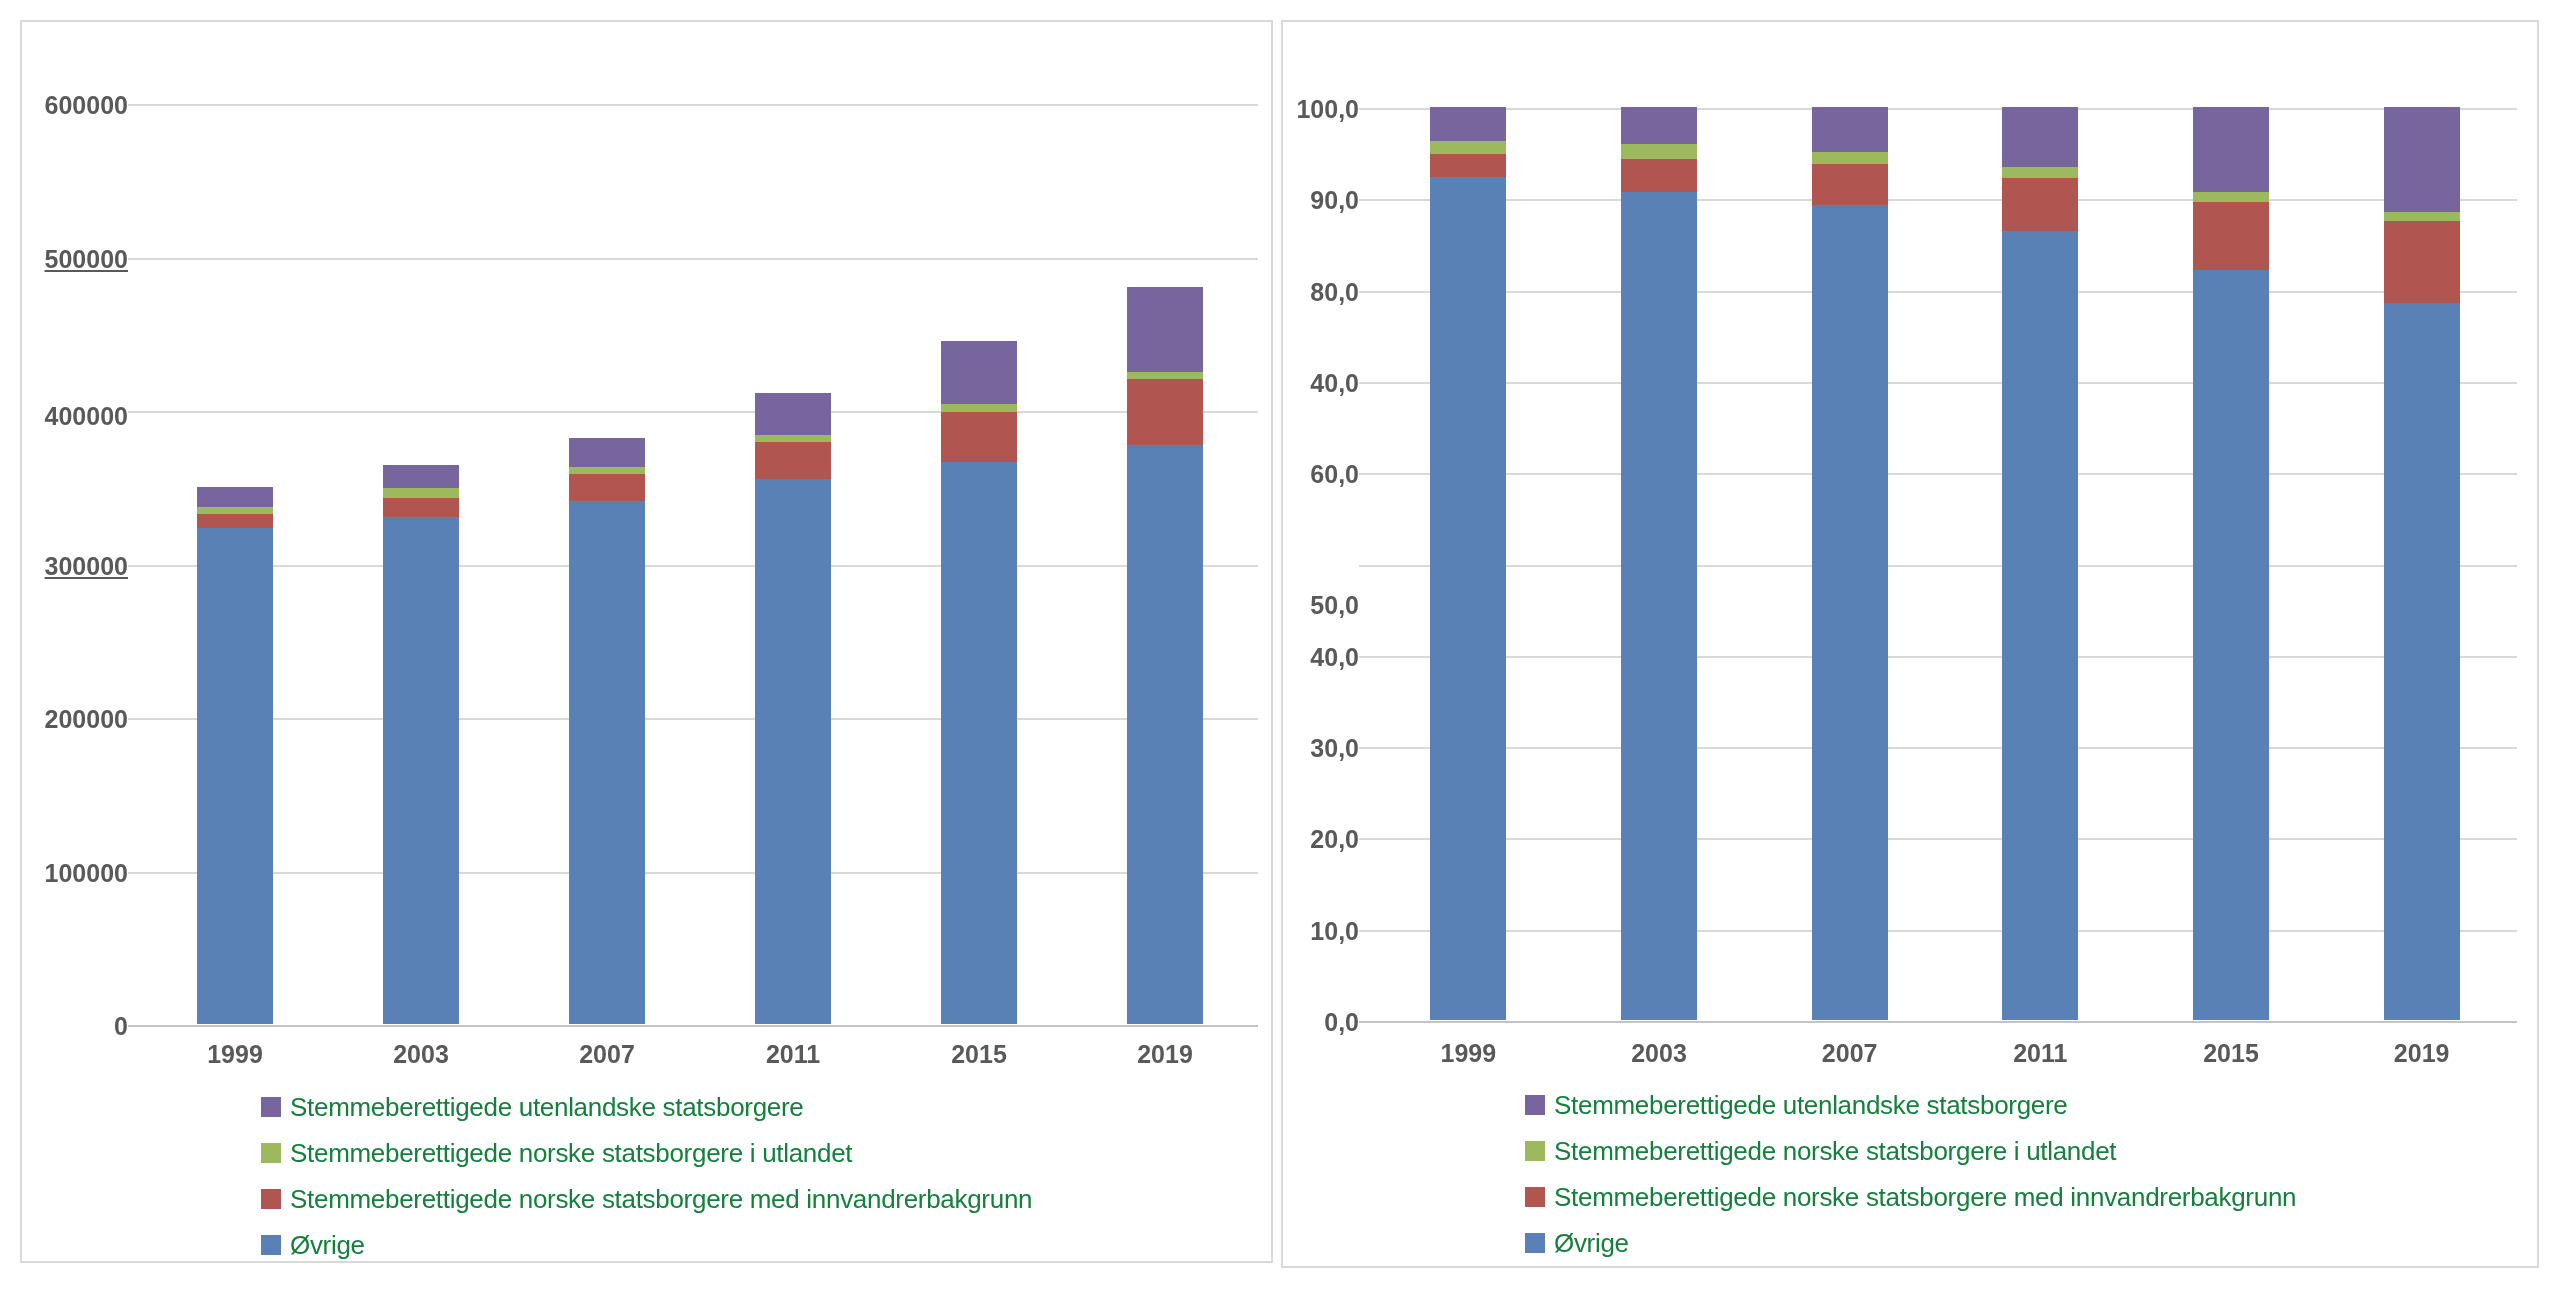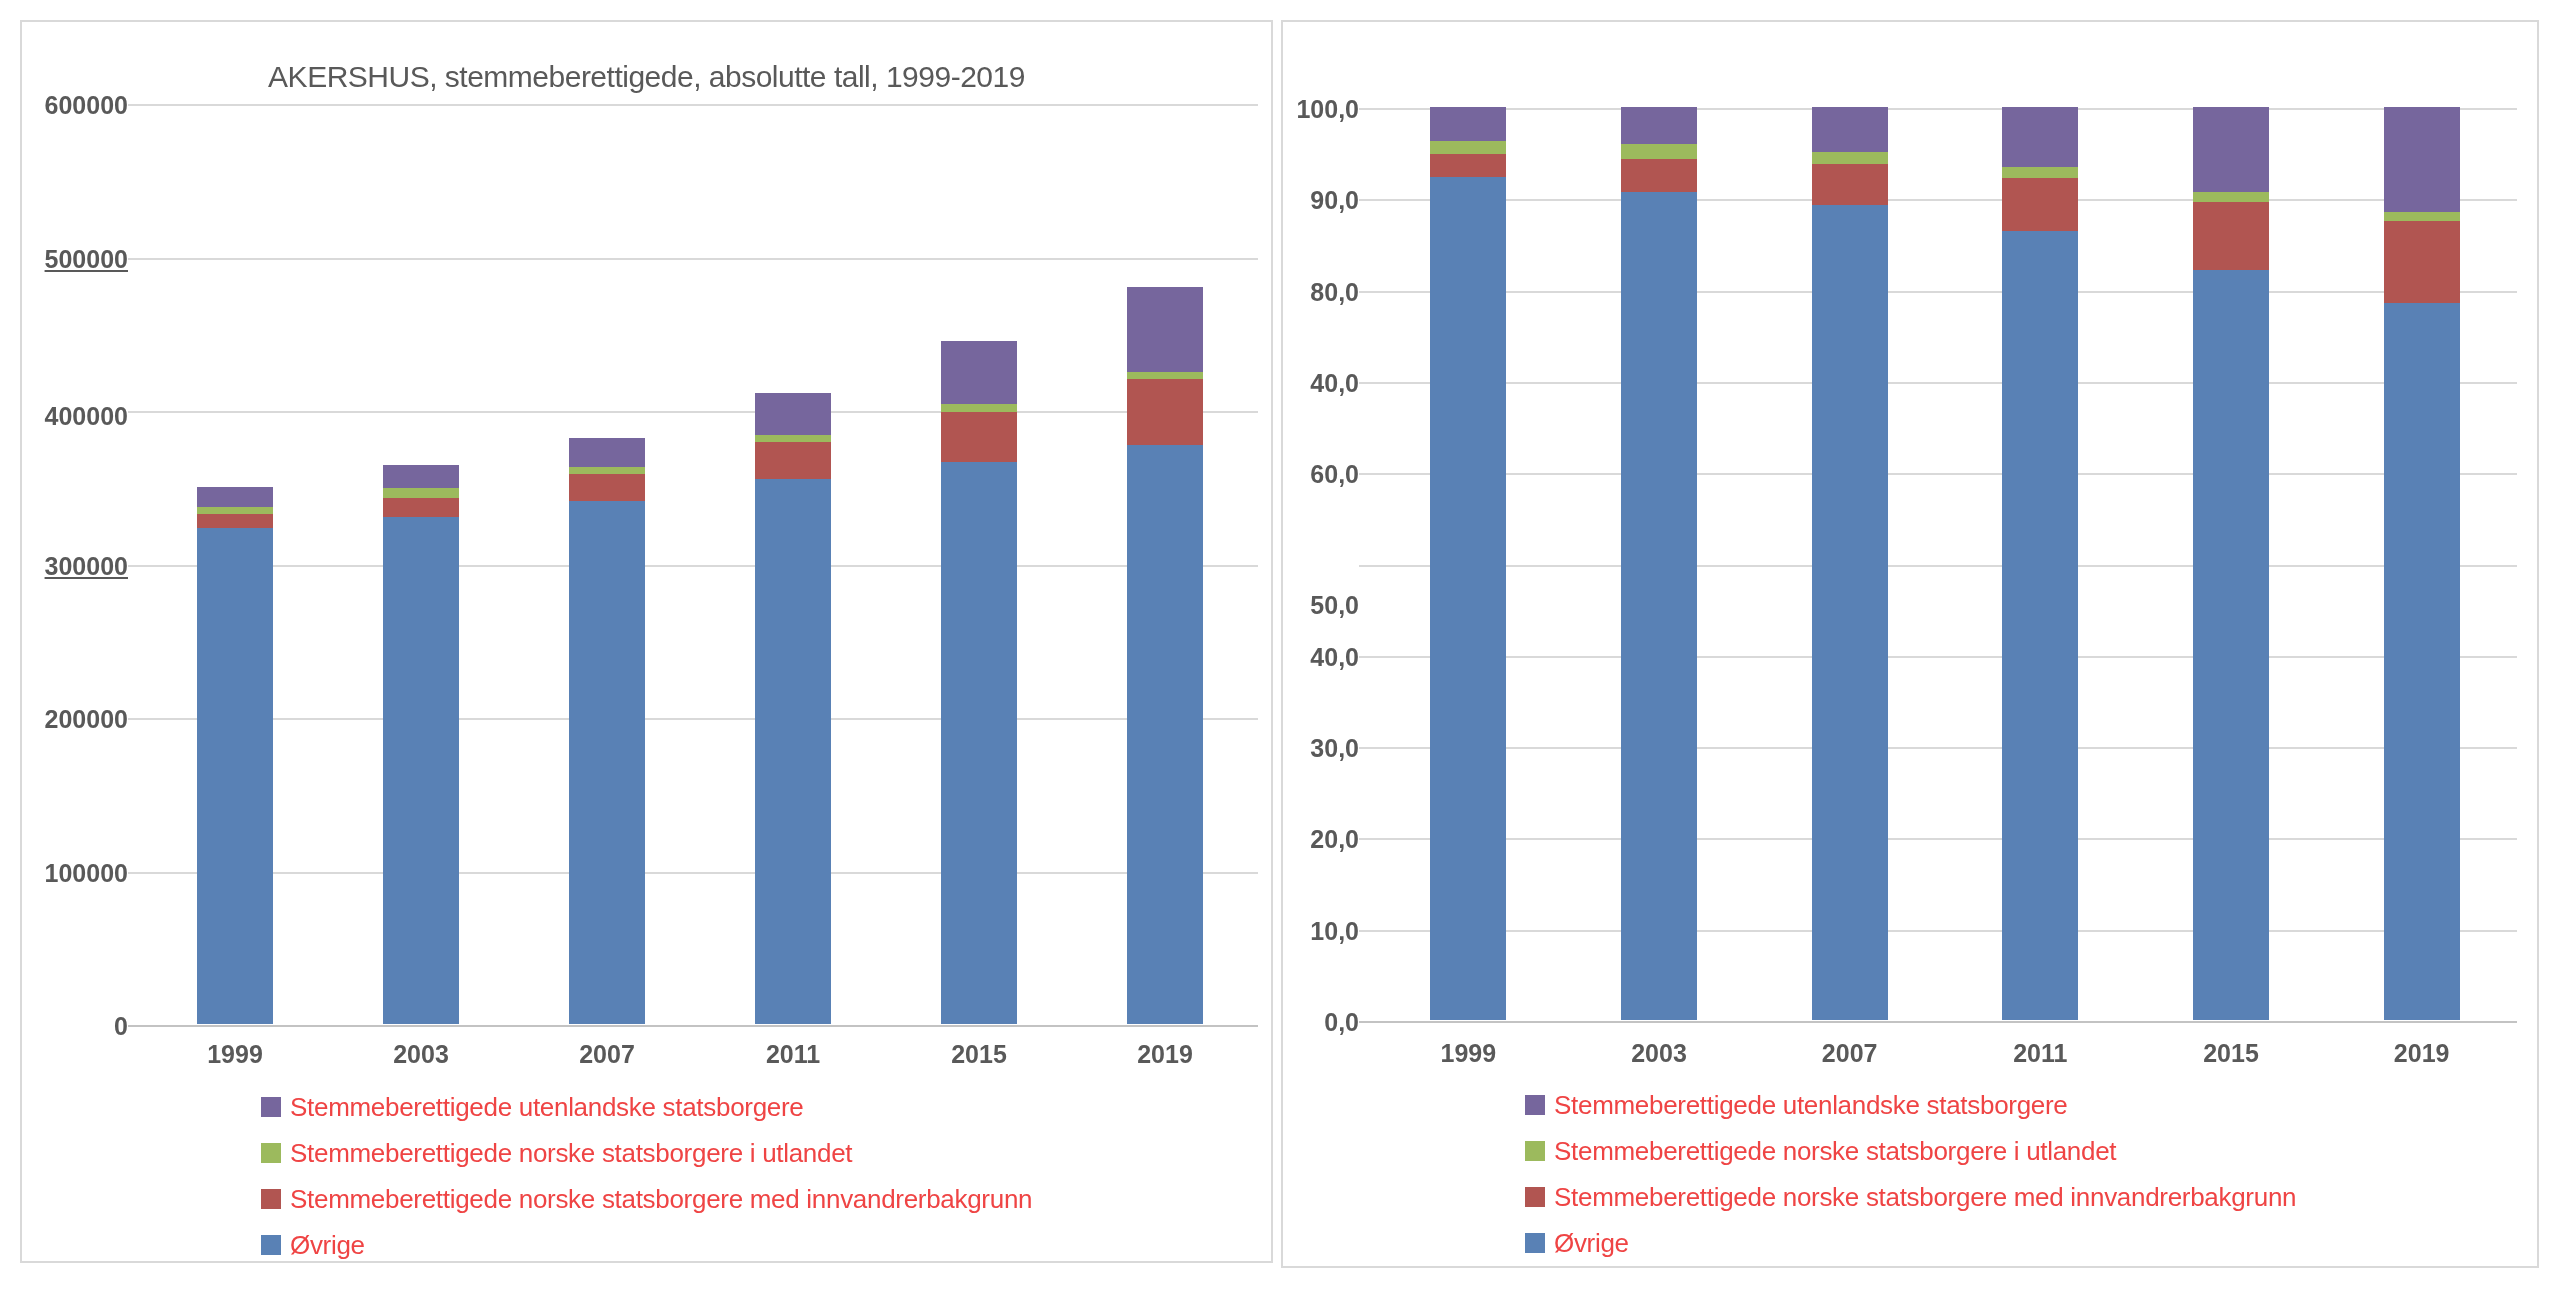--- a/index.html
+++ b/index.html
@@ -96,32 +96,31 @@
     align-items: center;
     gap: 9px;
   }
   .legend-swatch {
     width: 20px;
     height: 20px;
     flex: 0 0 20px;
   }
   .legend-label {
     font-size: 26px;
-    color: #ef4444;
+    color: #15803d;
     white-space: nowrap;
     letter-spacing: -0.3px;
   }
 </style>
 </head>
 <body>
 
 <div class="canvas">
 
   <div class="panel" id="panel-abs">
-    <div class="chart-title">AKERSHUS, stemmeberettigede, absolutte tall, 1999-2019</div>
     <div class="plot" id="plot-abs">
         <div class="gridline" style="top: -1px;"></div>
         <div class="ytick-label" style="left: -110px; width: 96px; top: -14px;">600000</div>
         <div class="gridline" style="top: 152.5px;"></div>
         <div class="ytick-label" style="left: -110px; width: 96px; top: 139.5px; text-decoration: underline;">500000</div>
         <div class="gridline" style="top: 306px;"></div>
         <div class="ytick-label" style="left: -110px; width: 96px; top: 297px;">400000</div>
         <div class="gridline" style="top: 459.5px;"></div>
         <div class="ytick-label" style="left: -110px; width: 96px; top: 446.5px; text-decoration: underline;">300000</div>
         <div class="gridline" style="top: 613px;"></div>

